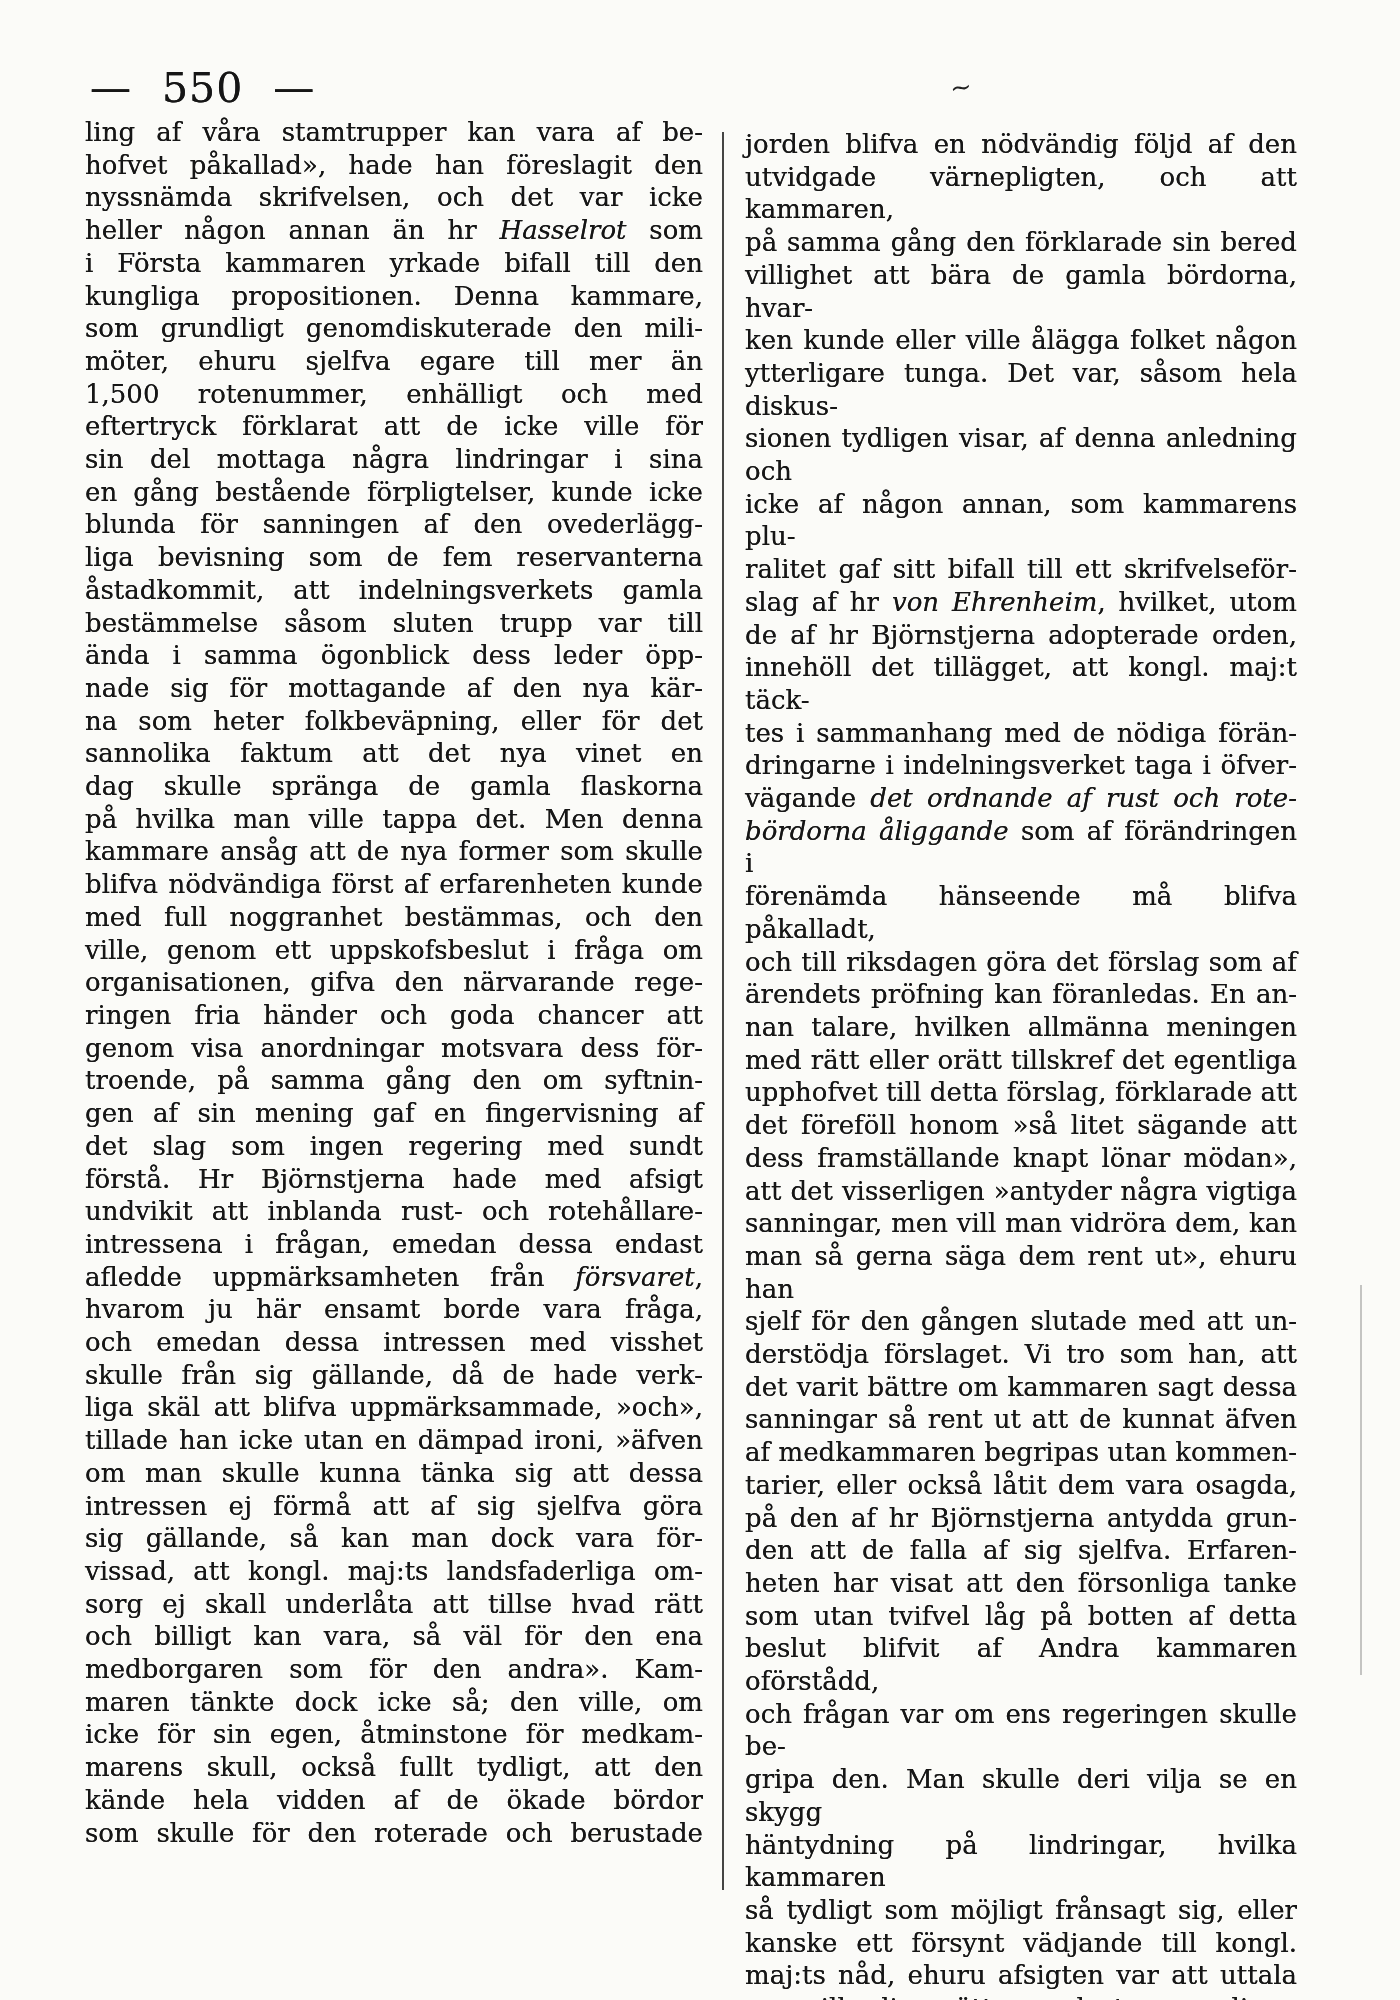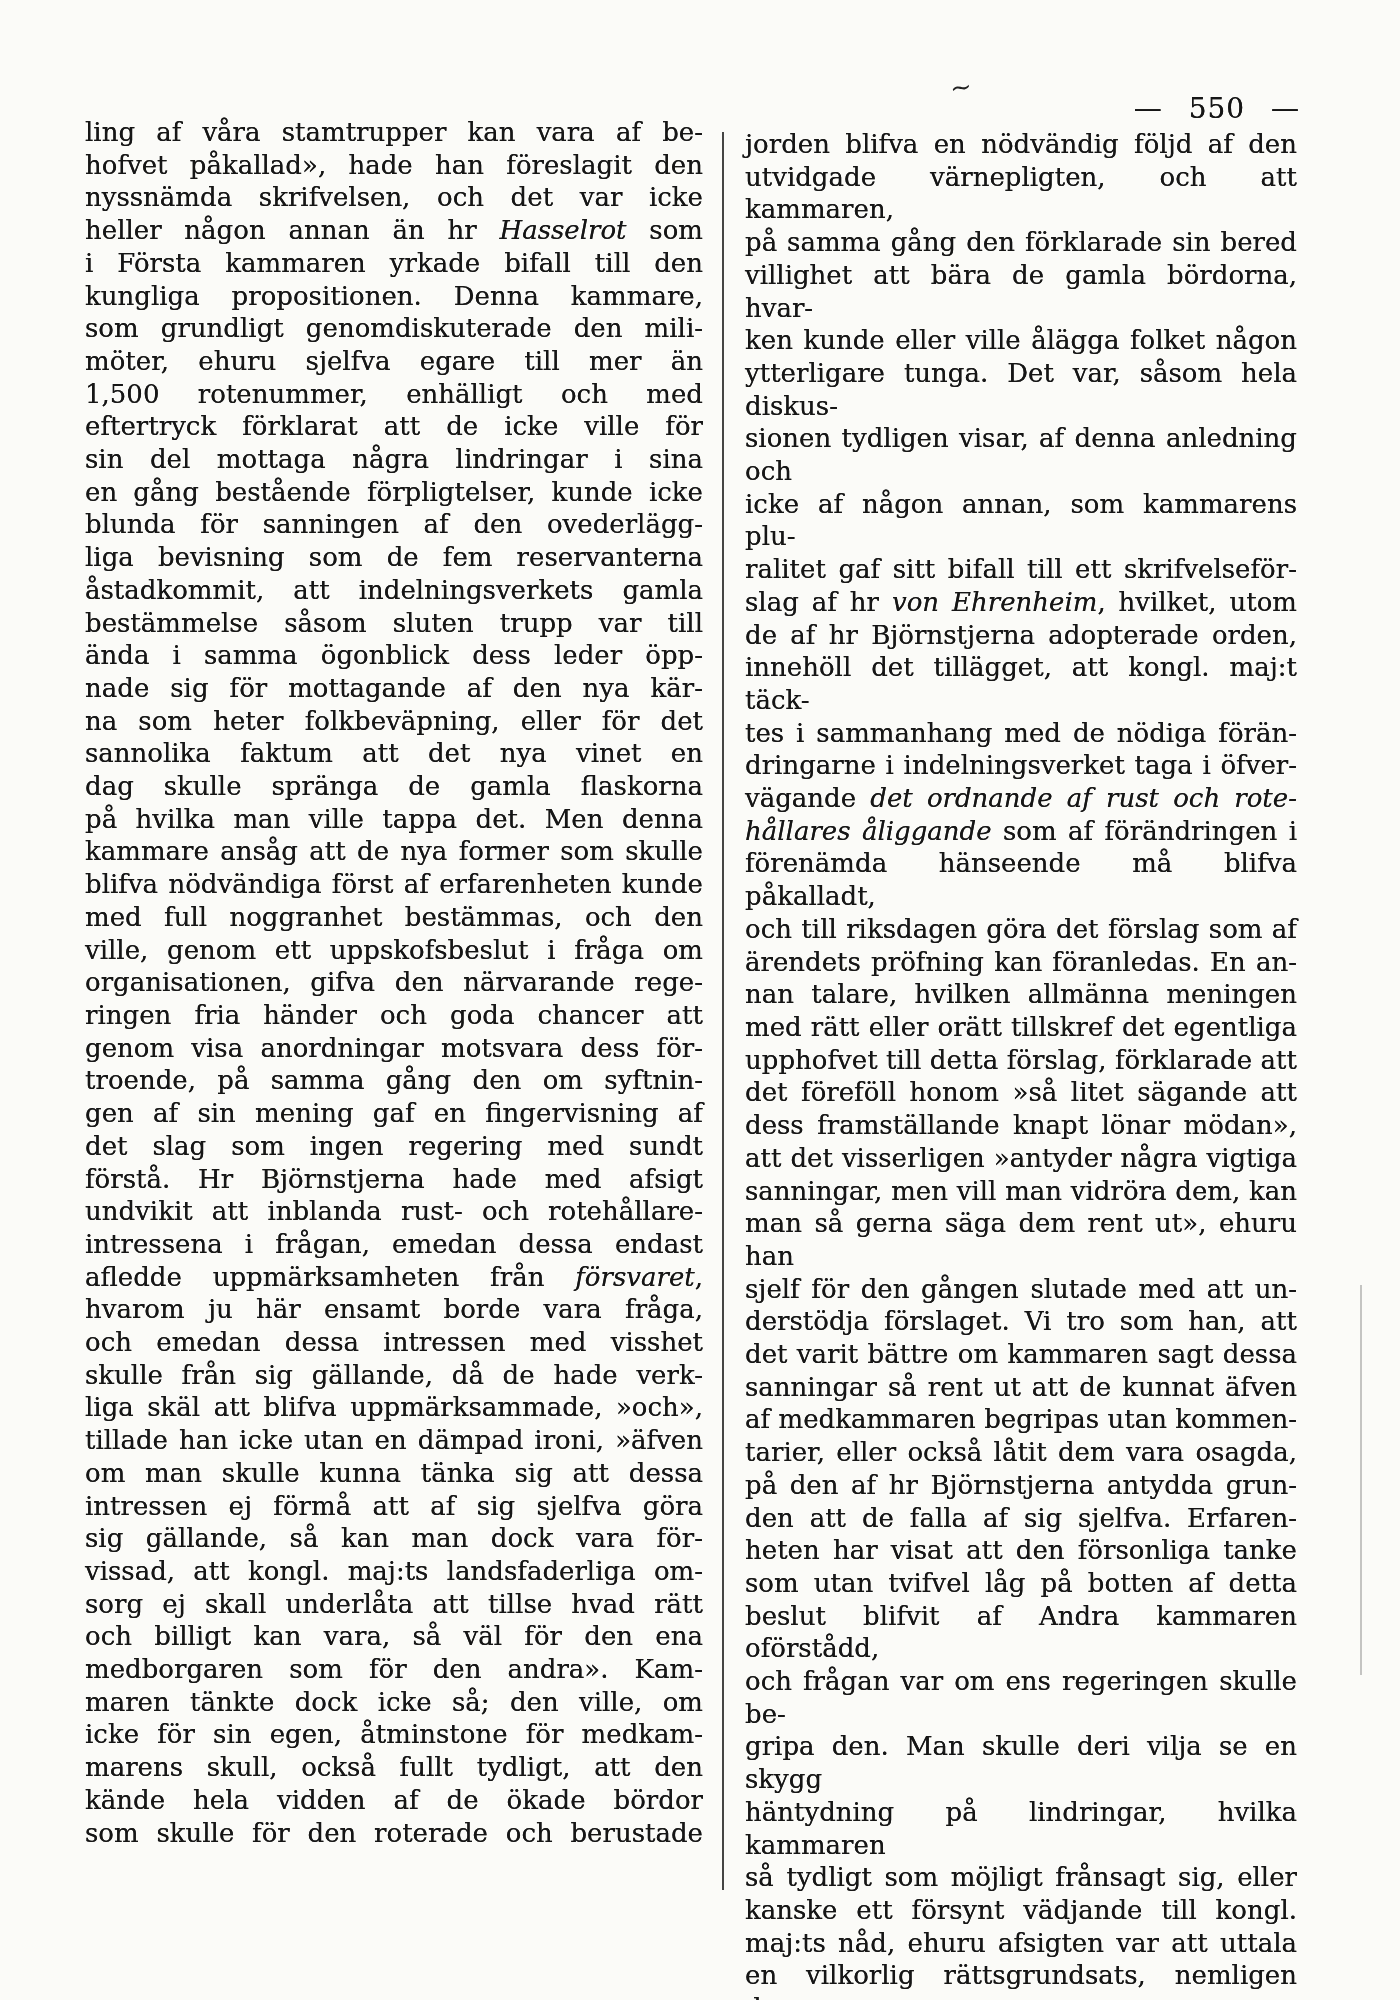--- a/index.html
+++ b/index.html
@@ -10,23 +10,23 @@
   }
   .page {
     position: relative;
     width: 1400px; height: 2000px;
     background: #fbfbf8;
     color: #161616;
     overflow: hidden;
   }
   .pageno {
     position: absolute;
-    top: 92px; left: 90px; width: 1210px;
-    text-align: right;
-    font-size: 28px;
+    top: 64px; left: 90px; width: 1210px;
+    text-align: left;
+    font-size: 41px;
     word-spacing: 16px;
     letter-spacing: 1px;
     text-shadow: 0 0 0.5px rgba(15,15,15,.9);
   }
   .artifact {
     position: absolute;
     top: 72px; left: 950px;
     font-size: 26px;
     color: #222;
     transform: rotate(-8deg);
@@ -134,21 +134,21 @@
         <div class="tl"><span>ytterligare tunga. Det var, såsom hela diskus-</span></div>
         <div class="tl"><span>sionen tydligen visar, af denna anledning och</span></div>
         <div class="tl"><span>icke af någon annan, som kammarens plu-</span></div>
         <div class="tl"><span>ralitet gaf sitt bifall till ett skrifvelseför-</span></div>
         <div class="tl"><span>slag af hr </span><span class="it">von Ehrenheim</span><span>, hvilket, utom</span></div>
         <div class="tl"><span>de af hr Björnstjerna adopterade orden,</span></div>
         <div class="tl"><span>innehöll det tillägget, att kongl. maj:t täck-</span></div>
         <div class="tl"><span>tes i sammanhang med de nödiga förän-</span></div>
         <div class="tl"><span>dringarne i indelningsverket taga i öfver-</span></div>
         <div class="tl"><span>vägande </span><span class="it">det ordnande af rust och rote-</span></div>
-        <div class="tl"><span class="it">hållares åliggande</span><span> som af förändringen i</span></div>
+        <div class="tl"><span class="it">bördorna åliggande</span><span> som af förändringen i</span></div>
         <div class="tl"><span>förenämda hänseende må blifva påkalladt,</span></div>
         <div class="tl"><span>och till riksdagen göra det förslag som af</span></div>
         <div class="tl"><span>ärendets pröfning kan föranledas.  En an-</span></div>
         <div class="tl"><span>nan talare, hvilken allmänna meningen</span></div>
         <div class="tl"><span>med rätt eller orätt tillskref det egentliga</span></div>
         <div class="tl"><span>upphofvet till detta förslag, förklarade att</span></div>
         <div class="tl"><span>det föreföll honom »så litet sägande att</span></div>
         <div class="tl"><span>dess framställande knapt lönar mödan»,</span></div>
         <div class="tl"><span>att det visserligen »antyder några vigtiga</span></div>
         <div class="tl"><span>sanningar, men vill man vidröra dem, kan</span></div>

